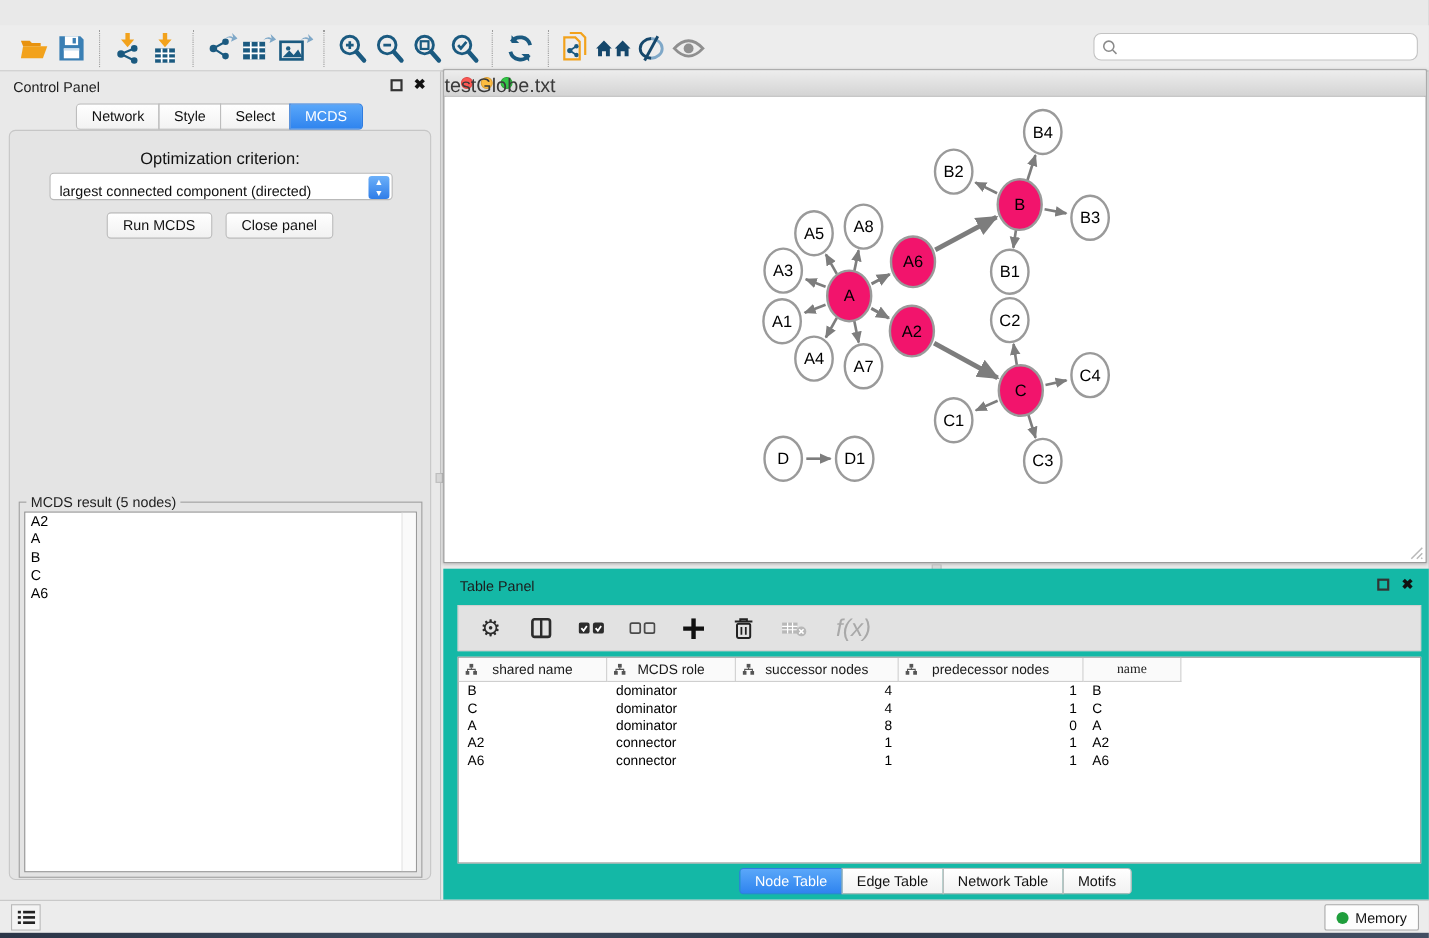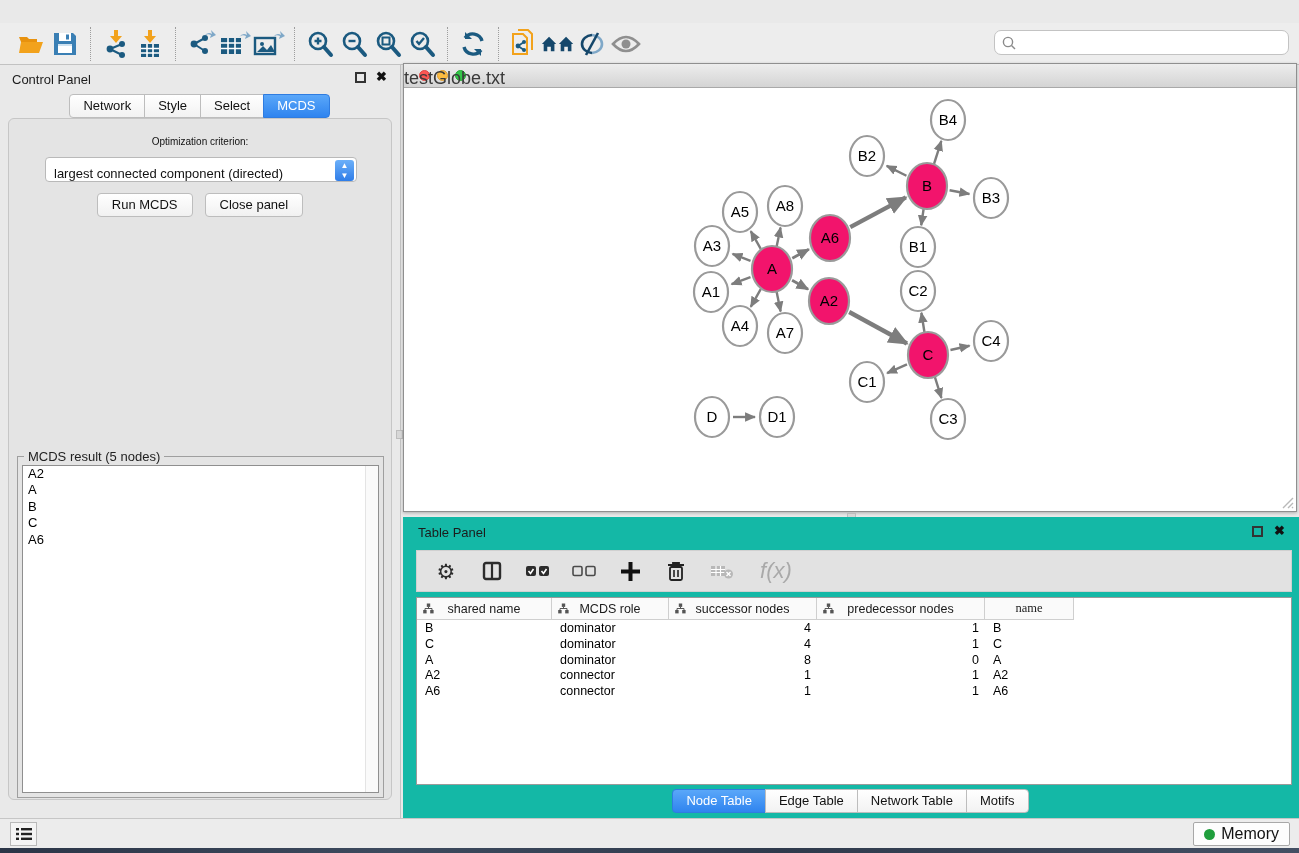--- a/index.html
+++ b/index.html
@@ -41,21 +41,21 @@
   .seg{ display:flex; }
   .seg-tab{ border:1px solid #bdbdbd; background:linear-gradient(#ffffff,#f2f2f2); color:#111;
     padding:3px 13px 4px; font-size:13px; margin-left:-1px; white-space:nowrap; }
   .seg-tab:first-child{ border-radius:4px 0 0 4px; }
   .seg-tab:last-child{ border-radius:0 4px 4px 0; }
   .seg-tab.active{ background:linear-gradient(#5aa7f9,#2f84ef); border-color:#2f7ce0; color:#fff; }
   .cp-tabs-row{ position:absolute; left:0; top:29px; width:100%; display:flex; justify-content:center; }
 
   .cp-content{ position:absolute; left:8px; top:53px; width:384px; height:682px;
     background:#e4e4e4; border:1px solid #c6c6c6; border-radius:6px; }
-  .opt-label{ position:absolute; left:0; width:100%; top:17px; text-align:center; font-size:10px; color:#111;}
+  .opt-label{ position:absolute; left:0; width:100%; top:17px; text-align:center; font-size:15px; color:#111;}
   .mac-select{ position:absolute; left:36px; top:38px; width:312px; height:25px; background:#fff;
     border:1px solid #b9b9b9; border-radius:4px; display:flex; align-items:flex-end; }
   .mac-select .val{ flex:1; padding-left:8px; font-size:13px; color:#111; white-space:nowrap; overflow:hidden;}
   .mac-select .stepper{ width:19px; height:21px; margin-right:2px; border-radius:3px;
     background:linear-gradient(#6cb0f9,#2f7de8); color:#fff; font-size:8px; line-height:10px;
     display:flex; flex-direction:column; align-items:center; justify-content:center; }
   .cp-buttons{ position:absolute; left:0; top:74px; width:100%; display:flex; justify-content:center; gap:12px;}
   .mac-btn{ background:linear-gradient(#ffffff,#f1f1f1); border:1px solid #bdbdbd; border-radius:4px;
     font-size:13px; color:#111; padding:3px 14px 4px; font-family:inherit;}
 
@@ -106,21 +106,21 @@
   .td-right{ padding-right:6px; text-align:right; }
 
   .tbl-tabs-row{ position:absolute; left:0; top:272px; width:100%; display:flex; justify-content:center; }
 
   
   .status-bar{ position:absolute; left:0; top:818px; width:1299px; height:30px; background:#ececec;
     border-top:1px solid #c6c6c6; }
   .list-btn{ position:absolute; left:10px; top:3px; width:27px; height:24px; background:#f4f4f4;
     border:1px solid #b9b9b9; display:flex; align-items:center; justify-content:center;}
   .memory-btn{ position:absolute; right:9px; top:3px; height:24px; background:#fdfdfd; border:1px solid #a8a8a8;
-    border-radius:2px; display:flex; align-items:center; gap:6px; padding:0 10px; font-size:16px; color:#111;justify-content:space-between;}
+    border-radius:2px; display:flex; align-items:center; gap:6px; padding:0 10px; font-size:13px; color:#111;justify-content:space-between;}
   .memory-dot{ width:11px; height:11px; border-radius:50%; background:#1f9e3c; }
   .desktop-strip{ position:absolute; left:0; top:848px; width:1299px; height:5px;
     background:linear-gradient(90deg,#2b3547,#3d4a5e 30%,#2f3a4c 60%,#434f63); }
 </style>
 </head>
 <body>
 
 <div class="screen">
 
 

